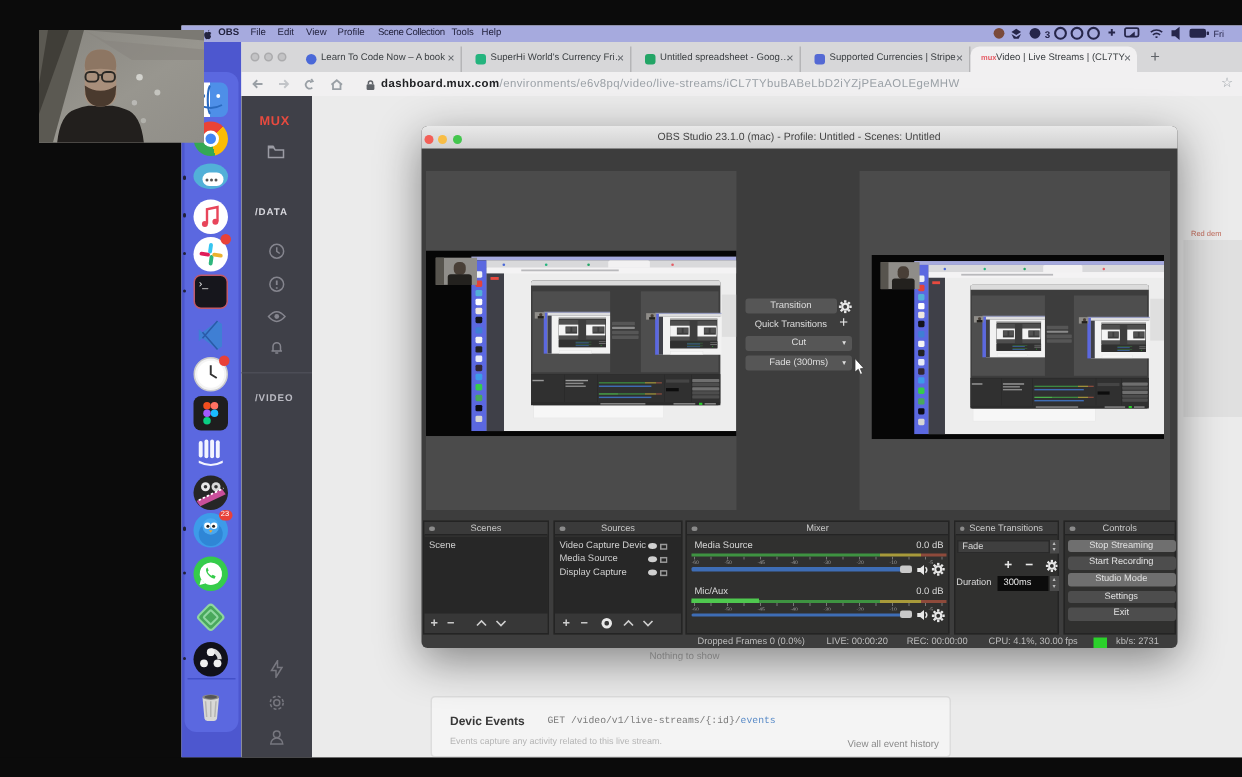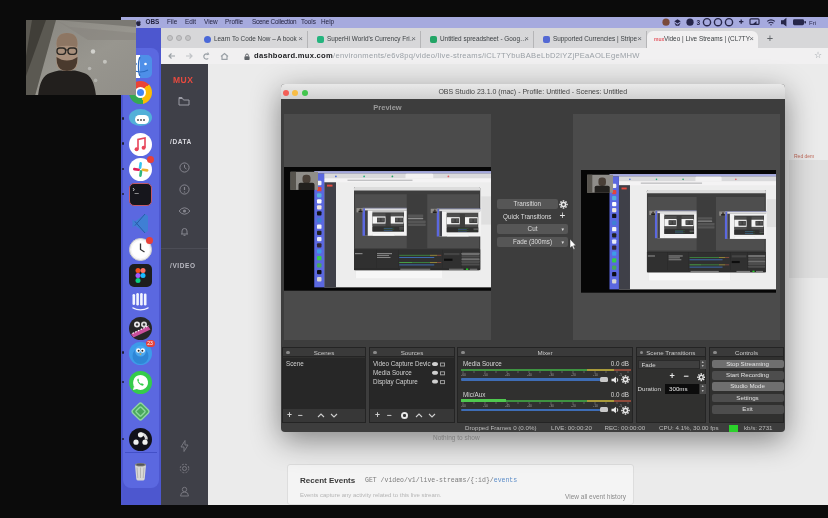--- a/index.html
+++ b/index.html
@@ -318,39 +318,38 @@
             <circle cx="5.5" cy="3.5" r="2.2" fill="none" stroke="#77777f" stroke-width="1"></circle>
             <path d="M1.5 10 a4 4 0 0 1 8 0 z" fill="none" stroke="#77777f" stroke-width="1"></path>
           </svg>
       </div>
 
       <div class="abs" style="left:628px;top:95.5px;width:39px;height:118px;background:#e0e0e0;"></div>
       <div class="abs" style="left:633px;top:89px;font-size:5px;color:#c06a5a;">Red dem</div>
       <div class="abs" style="left:272px;top:369.5px;font-size:6.5px;color:#aaa;">Nothing to show</div>
 
       <div class="abs" style="left:126px;top:399.5px;width:347px;height:41px;background:#f4f4f4;border:1px solid #ddd;border-radius:3px;">
-        <div class="abs" style="left:12px;top:11px;font-size:8px;font-weight:bold;color:#383838;">Recent Events</div>
+        <div class="abs" style="left:12px;top:11px;font-size:8px;font-weight:bold;color:#383838;">Devic Events</div>
         <div class="abs" style="left:77px;top:12.5px;font-size:6.5px;font-family:'Liberation Mono',monospace;color:#7b7b7b;">GET /video/v1/live-streams/{:id}/<span style="color:#5b8cc8;">events</span></div>
         <div class="abs" style="left:12px;top:27px;font-size:6px;color:#b5b5b5;">Events capture any activity related to this live stream.</div>
         <div class="abs" style="left:277px;top:28px;font-size:6.5px;color:#8a8a8a;">View all event history</div>
       </div>
     </div>
   </div>
 </div>
 
 <div class="abs" style="left:0;top:504.5px;width:828px;height:13.5px;background:#0b0b0b;"></div>
 
 <div class="abs" id="obswin" style="left:280.5px;top:84px;width:504.5px;height:348px;border-radius:4px;background:#3d3d3d;box-shadow:0 8px 30px rgba(0,0,0,.45);">
   <div class="abs" id="obstitle" style="left:0;top:0;width:504.5px;height:14.5px;border-radius:4px 4px 0 0;background:linear-gradient(#e9e9e9,#d0d0d0);">
     <div class="abs" style="left:2px;top:6.3px;width:6px;height:6px;border-radius:50%;background:#f35f57;"></div>
     <div class="abs" style="left:11.8px;top:6.3px;width:6px;height:6px;border-radius:50%;background:#f8bd45;"></div>
     <div class="abs" style="left:21.5px;top:6.3px;width:6px;height:6px;border-radius:50%;background:#43c64d;"></div>
     <div class="abs" style="left:0;top:0;width:100%;text-align:center;font-size:7px;line-height:15px;color:#444;">OBS Studio 23.1.0 (mac) - Profile: Untitled - Scenes: Untitled</div>
   </div>
-  <div class="plabel" style="left:3.5px;">Preview</div>
   <div class="pane" style="left:3.5px;"></div>
   <div class="pane" style="left:292.5px;"></div>
 
   <div class="abs" style="left:3.5px;top:83.1px;width:207px;height:123.7px;overflow:hidden;">
     <div class="minidesk" style="transform:scale(0.25,0.2388);">
 <div class="m" style="left:121px;top:17px;width:707px;height:11px;background:#a6aade"></div>
 <div class="m" style="left:161px;top:28px;width:667px;height:476px;background:#ededed">
   <div class="m" style="left:0;top:0;width:667px;height:20px;background:#d9d9db">
             <div class="m" style="left:43px;top:8px;width:7px;height:7px;border-radius:50%;background:#4a68d8"></div>
             <div class="m" style="left:156px;top:8px;width:7px;height:7px;border-radius:50%;background:#24b47e"></div>

